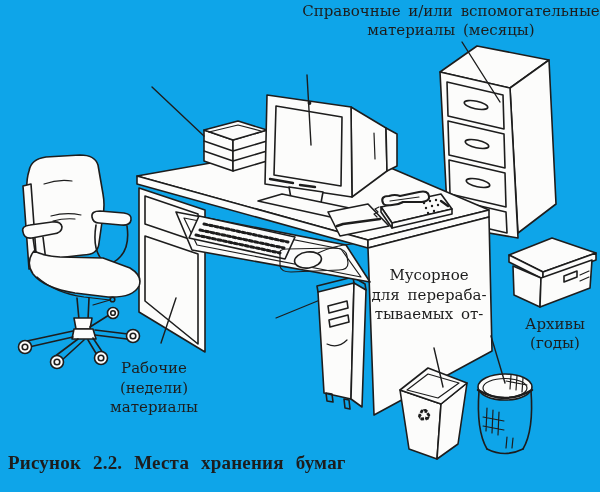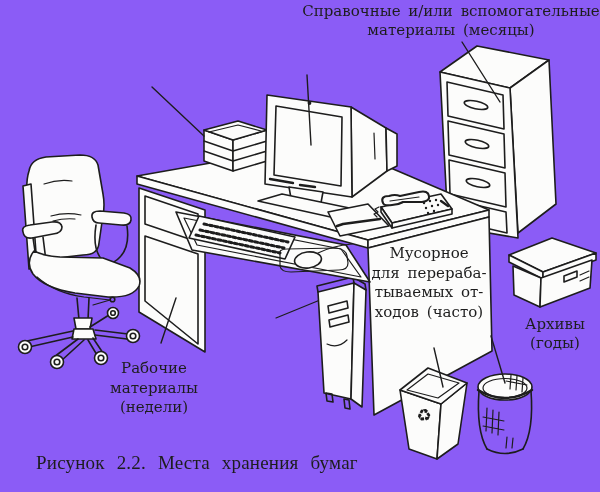--- a/index.html
+++ b/index.html
@@ -1,31 +1,31 @@
 <!DOCTYPE html>
 <html><head>
 <meta charset="utf-8">
 <style>
   html,body{margin:0;padding:0;background:#fcfcfb;}
-  .stage{position:relative;width:600px;height:492px;background:#8b5cf6;overflow:hidden;
+  .stage{position:relative;width:600px;height:492px;background:#0ea5e9;overflow:hidden;
          font-family:"DejaVu Serif", serif;color:#1d1d1d;}
   .stage svg{position:absolute;left:0;top:0;}
   svg path, svg ellipse, svg circle, svg line{
       stroke:#1d1d1d;fill:none;stroke-width:1.6;stroke-linecap:round;stroke-linejoin:round;}
   svg .f{fill:#fcfcfb;}
   svg .ink{fill:#1d1d1d;stroke:none;}
   svg .thin{stroke-width:1.2;}
   svg .mid{stroke-width:1.4;}
   svg .thick{stroke-width:2.4;}
   svg .keys{stroke-width:3;stroke-dasharray:3 2.6;}
   .lbl{position:absolute;font-size:15px;line-height:18.5px;text-align:center;
        word-spacing:3px;white-space:nowrap;}
-  .caption{position:absolute;left:8px;top:452px;font-size:19px;font-weight:normal;
+  .caption{position:absolute;left:8px;top:452px;font-size:19px;font-weight:bold;
            word-spacing:7px;letter-spacing:0.2px;white-space:nowrap;
-           font-family:"Liberation Serif","DejaVu Serif",serif;margin-left:28px;}
+           font-family:"Liberation Serif","DejaVu Serif",serif;}
   .recycle{position:absolute;left:409px;top:405px;width:30px;text-align:center;
            font-size:17px;font-family:"DejaVu Sans",sans-serif;transform:rotate(-5deg);}
 </style>
 </head>
 <body>
 
 <div class="stage">
 
   <svg width="600" height="492" viewBox="0 0 600 492">
 
@@ -189,34 +189,33 @@
     </g>
   </svg>
 
   <div class="lbl" style="left:300px;top:2px;width:302px;">
     <div>Справочные и/или вспомогательные</div>
     <div>материалы (месяцы)</div>
   </div>
 
 
 
-  <div class="lbl" style="left:356px;top:244px;width:146px;line-height:19.5px;">
+  <div class="lbl" style="left:356px;top:266px;width:146px;line-height:19.5px;">
     <div>Мусорное</div>
     <div>для перераба-</div>
     <div>тываемых от-</div>
-    <div>ходов (часто)</div>
   </div>
 
   <div class="lbl" style="left:507px;top:315px;width:96px;">
     <div>Архивы</div>
     <div>(годы)</div>
   </div>
 
   <div class="lbl" style="left:104px;top:359px;width:100px;line-height:19.5px;">
     <div>Рабочие</div>
+    <div>(недели)</div>
     <div>материалы</div>
-    <div>(недели)</div>
   </div>
 
   <span class="recycle">♻</span>
 
   <div class="caption">Рисунок 2.2. Места хранения бумаг</div>
 </div>
 
 </body></html>

